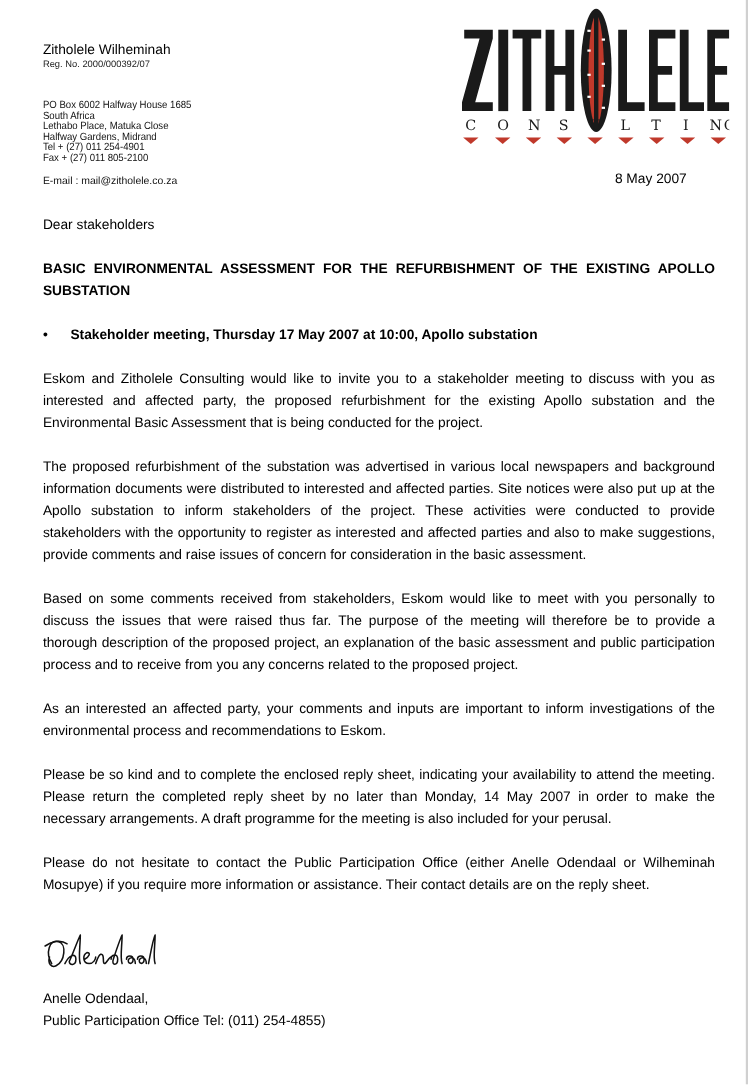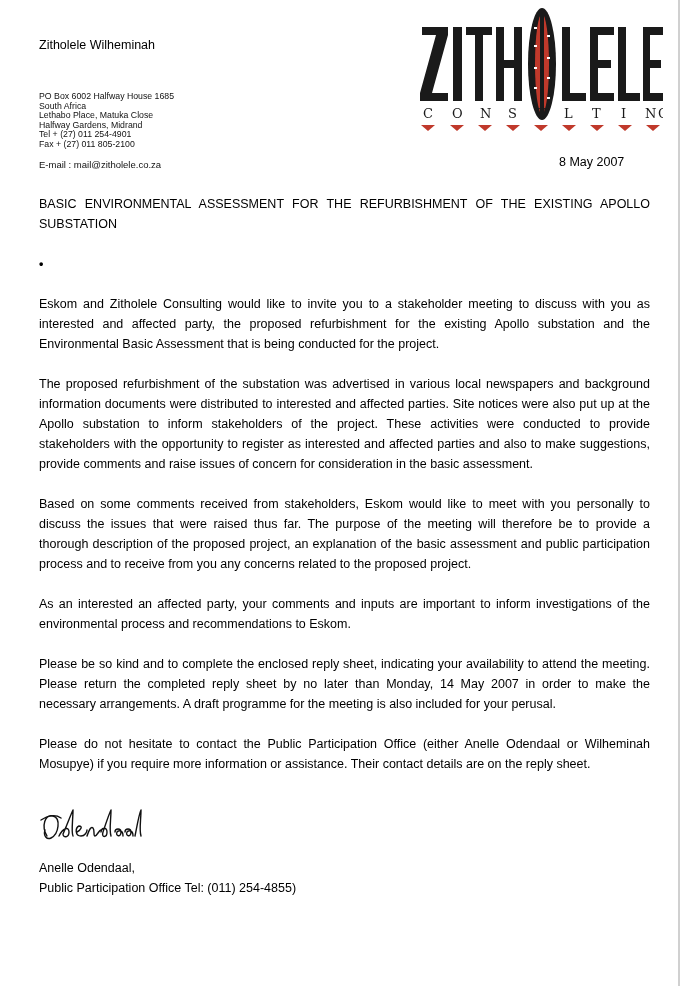--- a/index.html
+++ b/index.html
@@ -75,21 +75,21 @@
     .content {
       position: absolute;
       left: 39px;
       top: 194px;
       width: 611px;
       font-size: 12.5px;
       line-height: 20px;
     }
     .salutation { margin: 0 0 20px 0; }
     .subject {
-      font-weight: normal;
+      font-weight: bold;
       text-align: justify;
       margin: 0 0 20px 0;
       line-height: 20px;
     }
     .bullet-line {
       font-weight: bold;
       margin: 0 0 20px 0;
       display: flex;
     }
     .bullet-line .bullet { width: 25px; }
@@ -104,20 +104,21 @@
     }
     .sig-name, .sig-title { line-height: 20px; }
   </style>
 </head>
 <body>
 
 <div class="right-edge"></div>
 
 <div class="sender">
   <div class="company">Zitholele Wilheminah</div>
+  <div class="reg">Reg. No. 2000/000392/07</div>
 </div>
 
 <div class="address">
   <div>PO Box 6002 Halfway House 1685</div>
   <div>South Africa</div>
   <div>Lethabo Place, Matuka Close</div>
   <div>Halfway Gardens, Midrand</div>
   <div>Tel + (27) 011 254-4901</div>
   <div>Fax + (27) 011 805-2100</div>
 </div>
@@ -180,23 +181,25 @@
     <path d="M144 120 L158 120 L151 126 Z"></path>
     <path d="M172 120 L186 120 L179 126 Z"></path>
     <path d="M200 120 L214 120 L207 126 Z"></path>
     <path d="M228 120 L242 120 L235 126 Z"></path>
   </g>
 </svg>
 
 <div class="date">8 May 2007</div>
 
 <div class="content">
+  <div class="salutation">Dear stakeholders</div>
   <div class="subject">BASIC ENVIRONMENTAL ASSESSMENT FOR THE REFURBISHMENT OF THE EXISTING APOLLO SUBSTATION</div>
   <div class="bullet-line">
     <span class="bullet">•</span>
+    <span>Stakeholder meeting, Thursday 17 May 2007 at 10:00, Apollo substation</span>
   </div>
   <p class="body">Eskom and Zitholele Consulting would like to invite you to a stakeholder meeting to discuss with you as interested and affected party, the proposed refurbishment for the existing Apollo substation and the Environmental Basic Assessment that is being conducted for the project.</p>
   <p class="body">The proposed refurbishment of the substation was advertised in various local newspapers and background information documents were distributed to interested and affected parties. Site notices were also put up at the Apollo substation to inform stakeholders of the project. These activities were conducted to provide stakeholders with the opportunity to register as interested and affected parties and also to make suggestions, provide comments and raise issues of concern for consideration in the basic assessment.</p>
   <p class="body">Based on some comments received from stakeholders, Eskom would like to meet with you personally to discuss the issues that were raised thus far. The purpose of the meeting will therefore be to provide a thorough description of the proposed project, an explanation of the basic assessment and public participation process and to receive from you any concerns related to the proposed project.</p>
   <p class="body">As an interested an affected party, your comments and inputs are important to inform investigations of the environmental process and recommendations to Eskom.</p>
   <p class="body">Please be so kind and to complete the enclosed reply sheet, indicating your availability to attend the meeting. Please return the completed reply sheet by no later than Monday, 14 May 2007 in order to make the necessary arrangements. A draft programme for the meeting is also included for your perusal.</p>
   <p class="body">Please do not hesitate to contact the Public Participation Office (either Anelle Odendaal or Wilheminah Mosupye) if you require more information or assistance. Their contact details are on the reply sheet.</p>
   <svg class="signature" width="120" height="52" viewBox="0 0 120 52" xmlns="http://www.w3.org/2000/svg">
     <g fill="none" stroke="#111" stroke-width="1.4" stroke-linecap="round" stroke-linejoin="round">
       <path d="M8 36 C2 26, 6 14, 14 16 C22 18, 20 34, 12 38 C8 40, 4 36, 6 30"></path>

